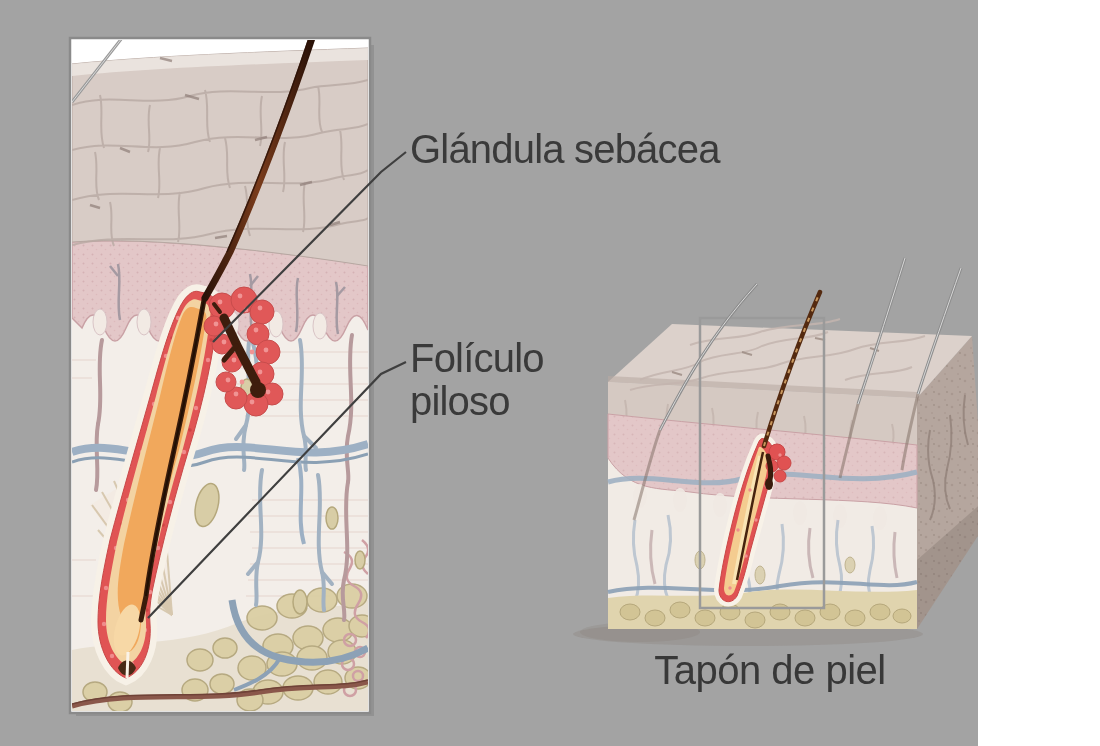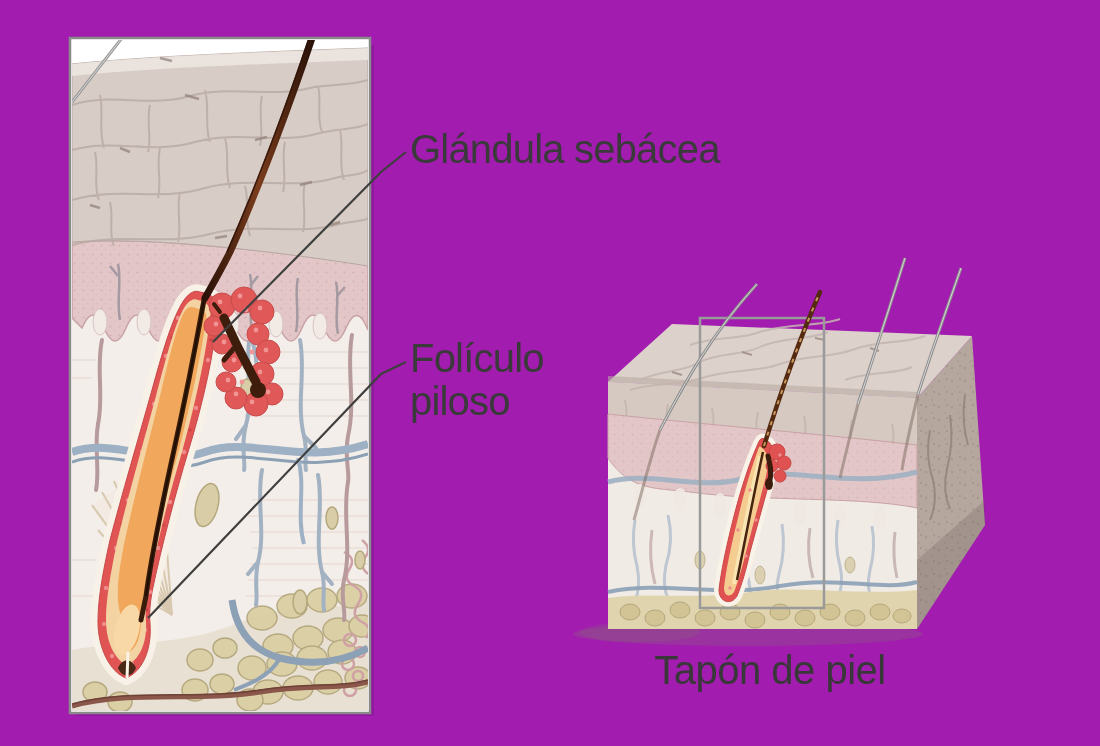--- a/index.html
+++ b/index.html
@@ -1,16 +1,16 @@
 <!DOCTYPE html>
 <html><head>
 <meta charset="utf-8">
 <style>
   html,body{margin:0;padding:0;background:#ffffff;}
-  .canvas{position:relative;width:1100px;height:746px;background:#a21caf;overflow:hidden;
+  .canvas{position:relative;width:978px;height:746px;background:#a3a3a3;overflow:hidden;
           font-family:"Liberation Sans",sans-serif;}
   svg{position:absolute;left:0;top:0;}
   .lbl{font-family:"Liberation Sans",sans-serif;font-size:40px;fill:#3a3a3a;letter-spacing:-0.8px;}
   .cap{font-family:"Liberation Sans",sans-serif;font-size:40px;fill:#383838;letter-spacing:-0.5px;}
 </style>
 </head>
 <body>
 
 <div class="canvas">
 <svg width="1100" height="746" viewBox="0 0 1100 746">

